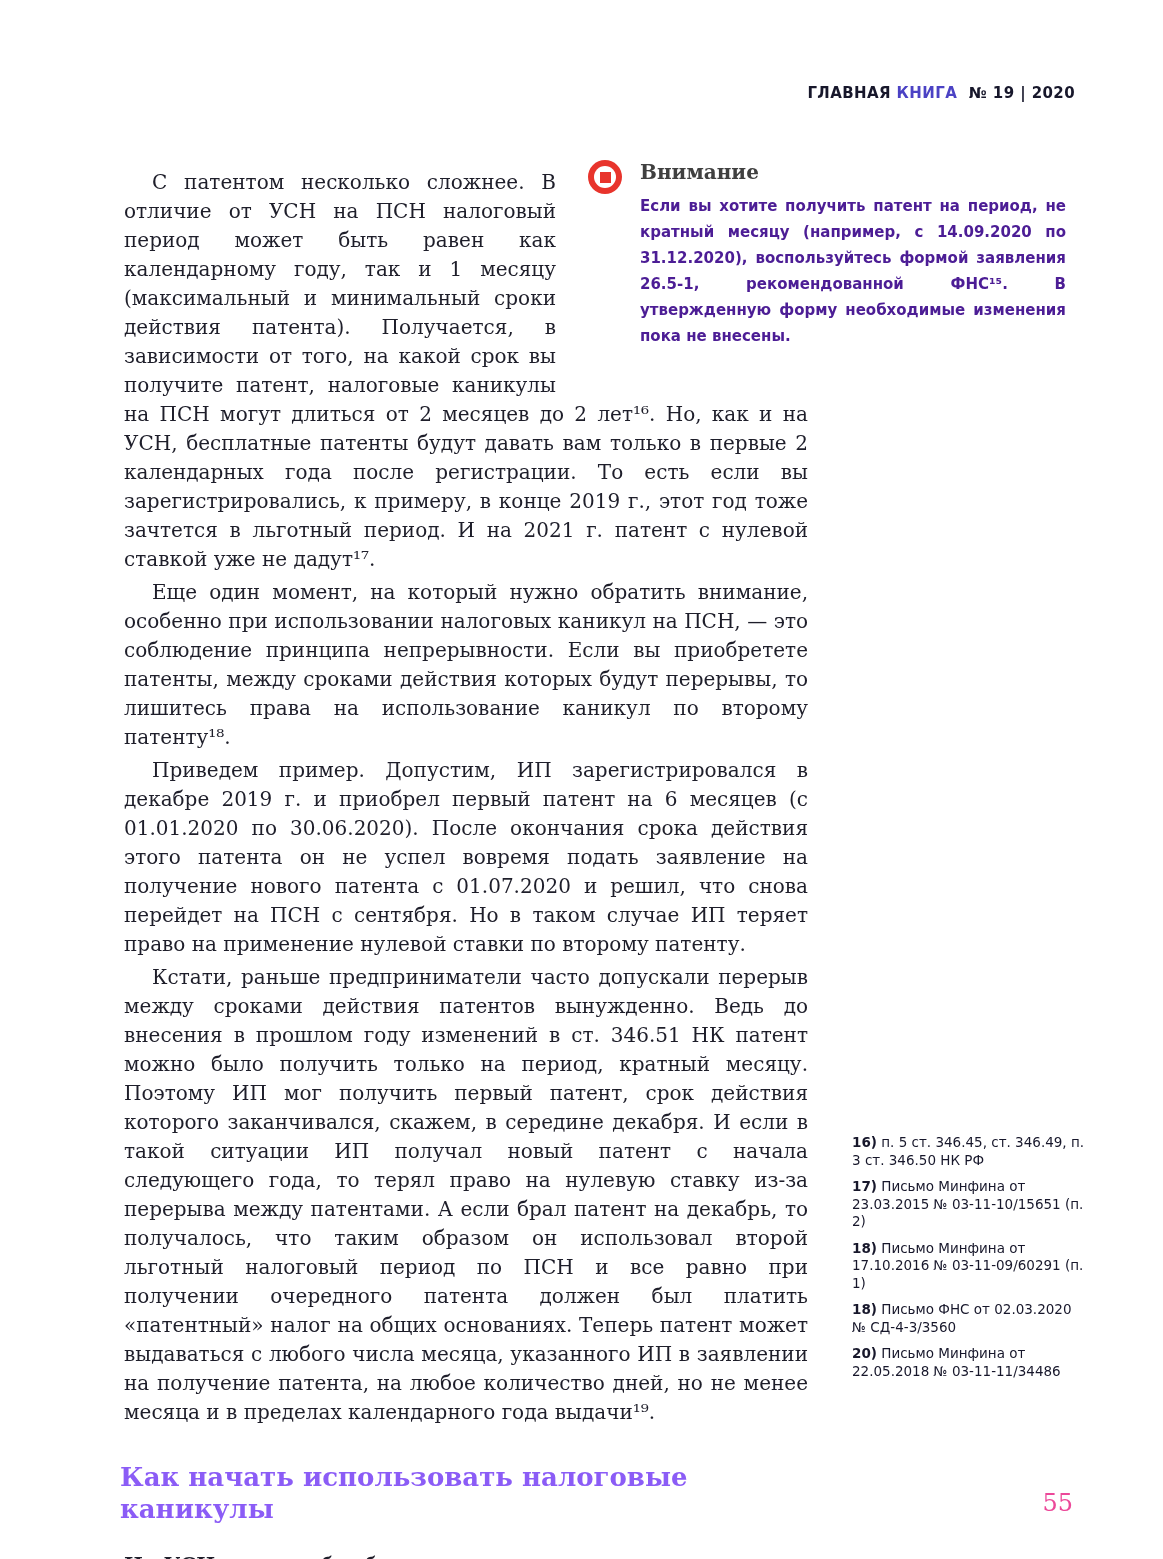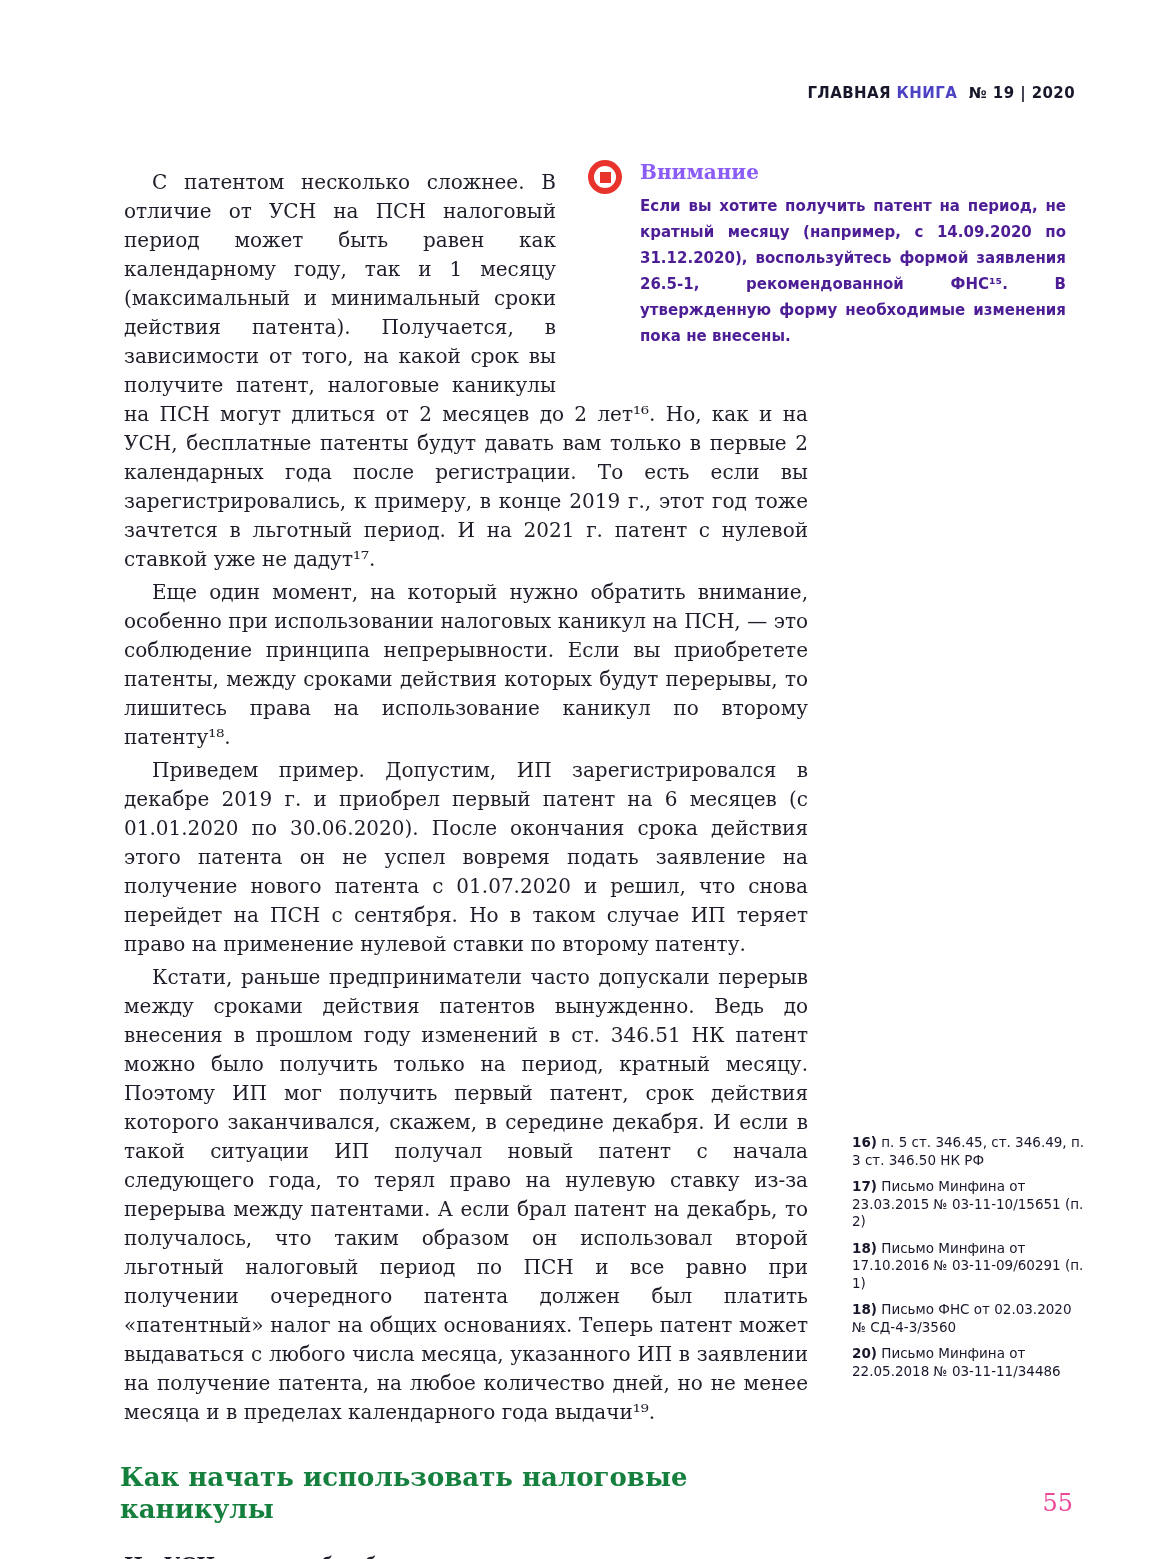--- a/index.html
+++ b/index.html
@@ -51,21 +51,21 @@
     border-radius: 50%;
     background: #ffffff;
     display: flex; align-items: center; justify-content: center;
   }
   .att-icon-square { width: 11px; height: 11px; background: #e8342c; }
   .callout-content { margin-left: 18px; flex: 1; }
   .callout-title {
     font-family: "DejaVu Serif", "Liberation Serif", serif;
     font-weight: bold;
     font-size: 20px;
-    color: #8b5cf6;
+    color: #404040;
     margin-bottom: 9px;
   }
   .callout-body {
     font-family: "DejaVu Sans", "Liberation Sans", sans-serif;
     font-weight: bold;
     font-size: 15px;
     line-height: 26px;
     text-align: justify;
     color: #4c1d95;
     hyphens: auto;
@@ -82,21 +82,21 @@
     text-align: justify;
     hyphens: auto;
   }
   .callout-spacer { float: right; width: 256px; height: 232px; }
   .para { margin: 4px; }
   .para.indent { text-indent: 28px; }
   .section-heading {
     font-size: 26px;
     line-height: 32px;
     font-weight: bold;
-    color: #15803d;
+    color: #8b5cf6;
     margin: 34px 0 24px 0;
     text-align: left;
     text-indent: 0;
   }
   .para.last { line-height: 32px; }
   .para.last strong { font-weight: bold; }
 
   
   .footnotes {
     position: absolute;

